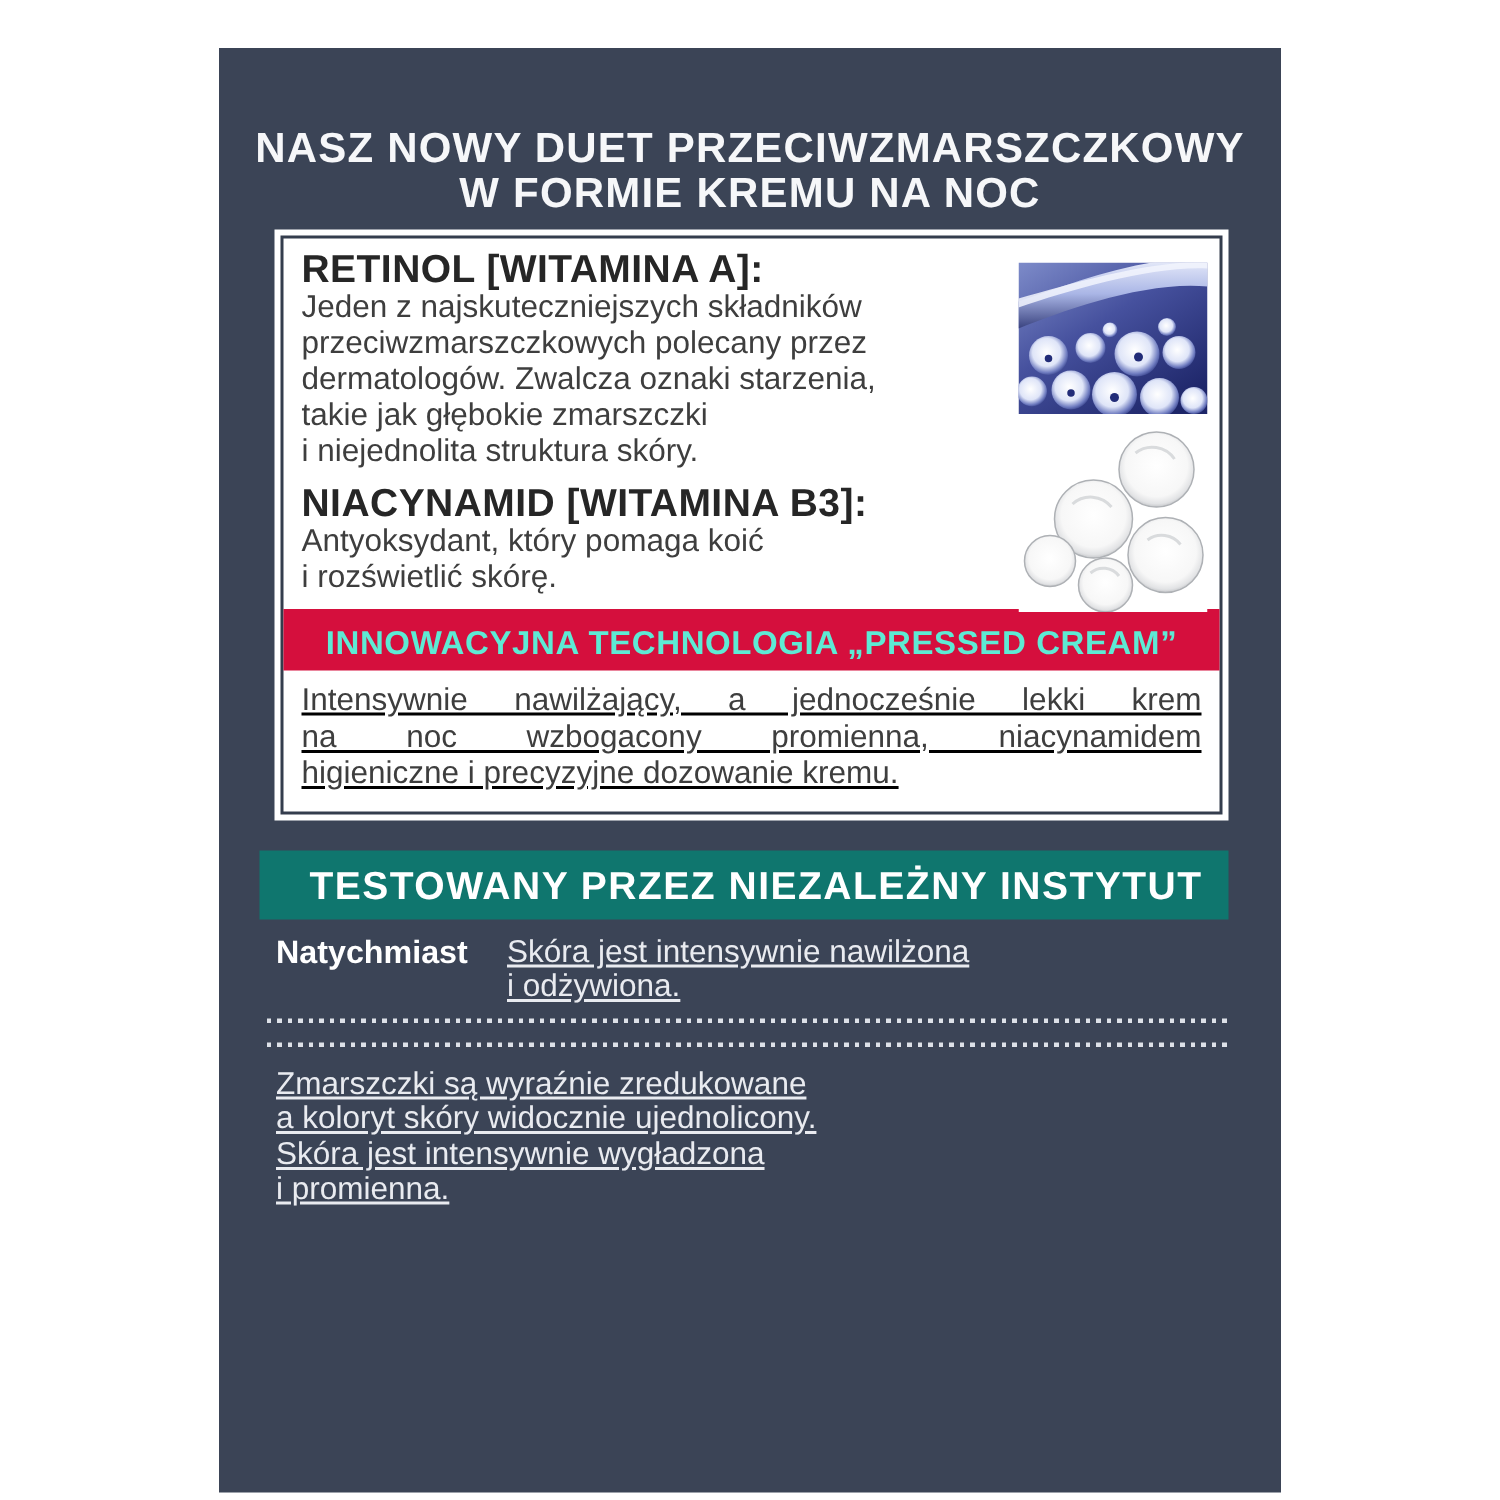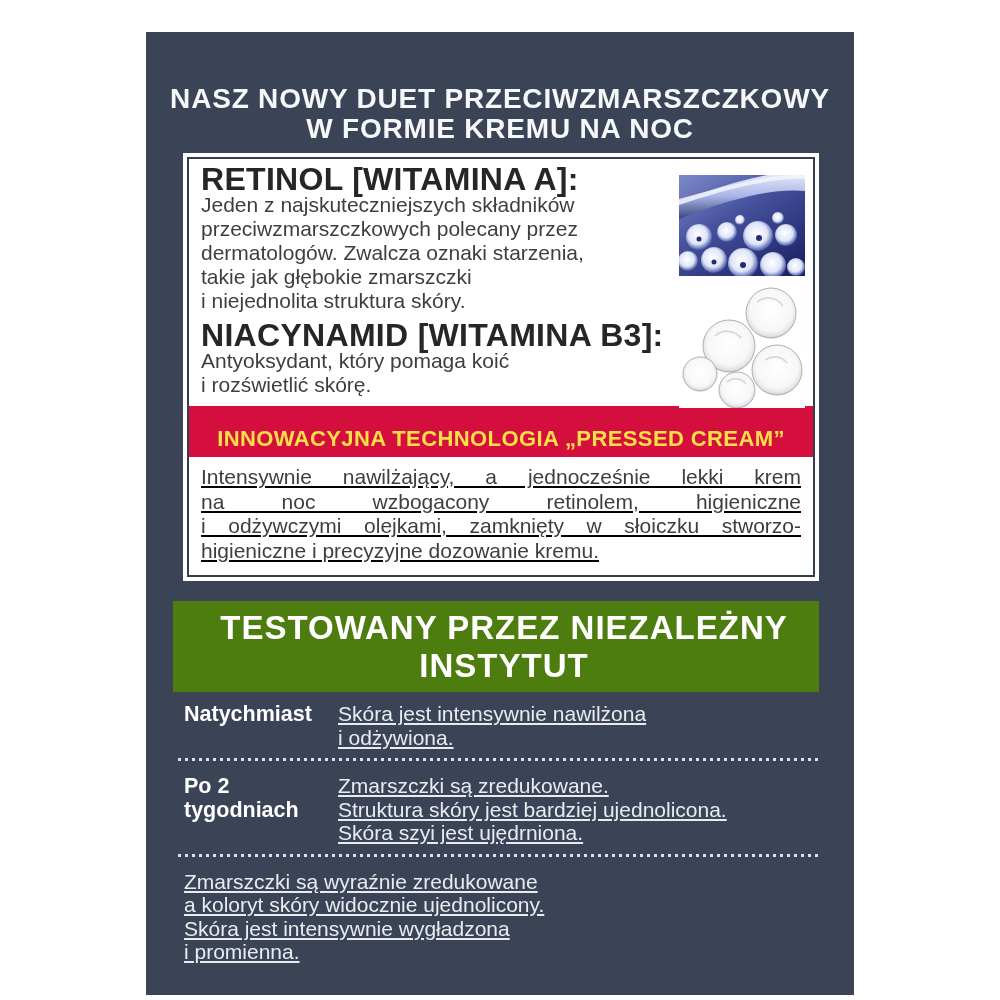--- a/index.html
+++ b/index.html
@@ -29,45 +29,45 @@
   .info-box {
     position: relative;
     margin: 13px 39px 0 41px;
     background: #ffffff;
     border: 2px solid #343d4d;
     box-shadow: 0 0 0 4px #ffffff;
   }
   .box-inner { padding: 6px 12px 4px 12px; }
 
   .ing-heading {
-    font-size: 32px;
+    font-size: 26px;
     font-weight: bold;
     color: #262626;
     letter-spacing: 0.3px;
     line-height: 28px;
   }
   .ing-heading.second { margin-top: 8px; }
 
   .ing-body {
     font-size: 21px;
     line-height: 24px;
     color: #3e3e3e;
     white-space: pre-line;
     padding-right: 140px;
   }
 
   .tech-banner {
     margin: 9px -12px 0 -12px;
     background: #d50f3d;
-    color: #fde047;
+    color: #5eead4;
     font-size: 22px;
     font-weight: bold;
     letter-spacing: 0.4px;
     text-align: center;
-    padding: 20px 4px 5px 4px;
+    padding: 10px 4px 5px 4px;
   }
 
   .tech-body { margin-top: 8px; padding-bottom: 8px; text-decoration: underline; }
   .tech-line {
     font-size: 21px;
     line-height: 24.5px;
     color: #3e3e3e;
     text-align: justify;
     text-align-last: justify;
   }
@@ -78,23 +78,23 @@
     top: 16px;
     right: 8px;
     width: 126px;
   }
   .img-col svg { display: block; }
   .img-gap { height: 10px; }
 
   
   .results-banner {
     margin: 24px 35px 10px 27px;
-    background: #4d7c0f;
+    background: #0f766e;
     color: #ffffff;
-    font-size: 33px;
+    font-size: 26px;
     font-weight: bold;
     letter-spacing: 1px;
     text-align: center;
     padding: 8px 4px 7px 20px;
   }
 
   .results-rows { margin: 0 35px 0 38px; }
 
   .result-row { display: flex; align-items: flex-start; }
   .result-label {
@@ -205,45 +205,38 @@
 i niejednolita struktura skóry.</div>
 
       <div class="ing-heading second">NIACYNAMID [WITAMINA B3]:</div>
       <div class="ing-body">Antyoksydant, który pomaga koić
 i rozświetlić skórę.</div>
 
       <div class="tech-banner">INNOWACYJNA TECHNOLOGIA „PRESSED CREAM”</div>
 
       <div class="tech-body">
         <div class="tech-line">Intensywnie nawilżający, a jednocześnie lekki krem</div>
-        <div class="tech-line">na noc wzbogacony retinolem, higieniczne</div>
-        <div class="tech-line">i odżywczymi olejkami, zamknięty w słoiczku stworzo-</div>
+        <div class="tech-line">na noc wzbogacony promienna, niacynamidem</div>
         <div class="tech-line last">higieniczne i precyzyjne dozowanie kremu.</div>
       </div>
     </div>
   </div>
 
   <div class="results-banner">TESTOWANY PRZEZ NIEZALEŻNY INSTYTUT</div>
 
   <div class="results-rows">
 
     <div class="result-row">
       <div class="result-label">Natychmiast</div>
       <div class="result-desc">Skóra jest intensywnie nawilżona
 i odżywiona.</div>
     </div>
 
     <div class="dotted-sep"></div>
 
-    <div class="result-row">
-      <div class="result-label">Po 2 tygodniach</div>
-      <div class="result-desc">Zmarszczki są zredukowane.
-Struktura skóry jest bardziej ujednolicona.
-Skóra szyi jest ujędrniona.</div>
-    </div>
 
     <div class="dotted-sep"></div>
 
     <div class="result-row">
       <div class="result-desc">Zmarszczki są wyraźnie zredukowane
 a koloryt skóry widocznie ujednolicony.
 Skóra jest intensywnie wygładzona
 i promienna.</div>
     </div>
 

